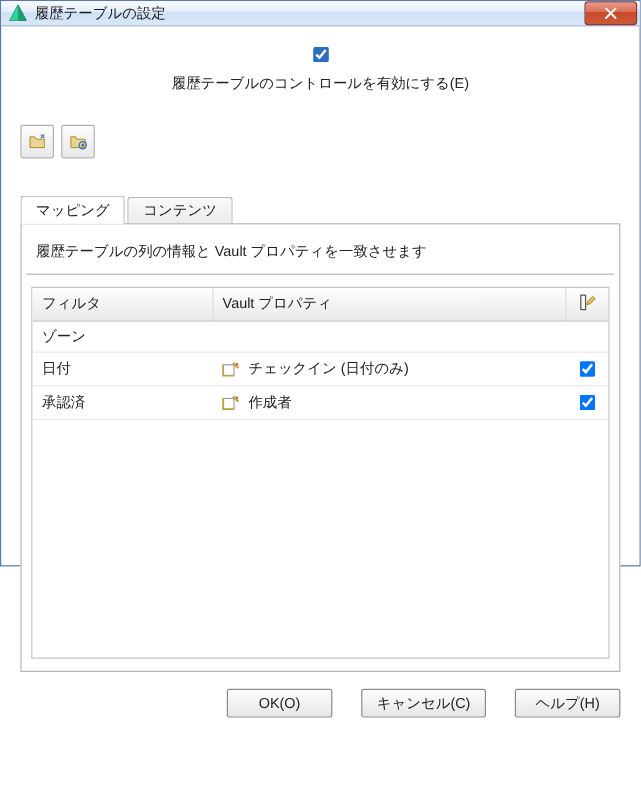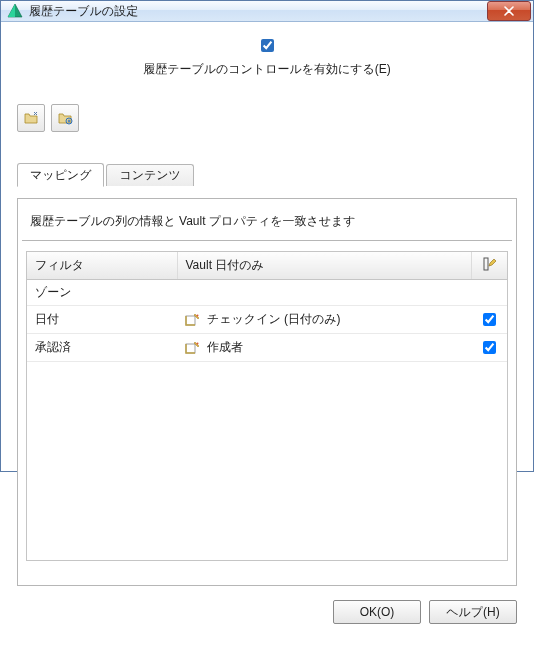--- a/index.html
+++ b/index.html
@@ -110,22 +110,22 @@
     justify-content: flex-end;
   }
   .tab.active {
     border-bottom: 1px solid #fff;
     margin-bottom: -1px;
   }
   .tabpanel {
     border: 1px solid #b6b6b6;
     background: #fff;
     flex: 0 0 auto;
-    padding: 12px 2px 16px 2px;
-    margin-top: 12px;
+    padding: 12px 2px 2px 2px;
+    margin-top: 0;
   }
   .panel-desc {
     padding: 2px 10px 10px 10px;
     color: #222;
   }
   .panel-divider {
     height: 1px;
     background: #b6b6b6;
     margin: 0 2px 10px 2px;
   }
@@ -180,21 +180,21 @@
     width:16px; height:16px;
     display:inline-flex;
     margin: 0 auto;
   }
   .grid td input[type=checkbox]{
     width:13px;height:13px;
   }
   .buttonbar {
     display:flex;
     justify-content:flex-end;
-    gap:8px;
+    gap:24px;
     margin-top:auto;
     padding-top: 14px;
   }
   .btn {
     min-width: 88px;
     height: 24px;
     border: 1px solid #8a8a8a;
     background: linear-gradient(to bottom,#fdfdfd,#e6e6e6);
     border-radius:2px;
     font-size: 12px;
@@ -260,21 +260,21 @@
       <div class="grid-wrap">
         <table class="grid">
           <colgroup>
               <col class="c1">
               <col class="c2">
               <col class="c3">
             </colgroup>
           <thead>
             <tr>
               <th>フィルタ</th>
-              <th>Vault 日付のみ</th>
+              <th>Vault プロパティ</th>
               <th>
                 <span class="editicon">
                   <svg viewBox="0 0 16 16" width="16" height="16">
                     <rect x="3" y="2" width="4" height="12" fill="none" stroke="#555" stroke-width="1"></rect>
                     <path d="M13 3 L9 7 L8 10 L11 9 L15 5 Z" fill="#e6c24d" stroke="#8a6a10" stroke-width="0.6"></path>
                   </svg>
                 </span>
               </th>
             </tr>
           </thead>
@@ -324,17 +324,18 @@
                 </td>
                 <td><input type="checkbox" checked="" style=""></td>
               </tr>
             </tbody>
         </table>
       </div>
     </div>
 
     <div class="buttonbar">
       <button class="btn">OK(O)</button>
+      <button class="btn">キャンセル(C)</button>
       <button class="btn">ヘルプ(H)</button>
     </div>
 
   </div>
 </div>
 
 </body></html>

